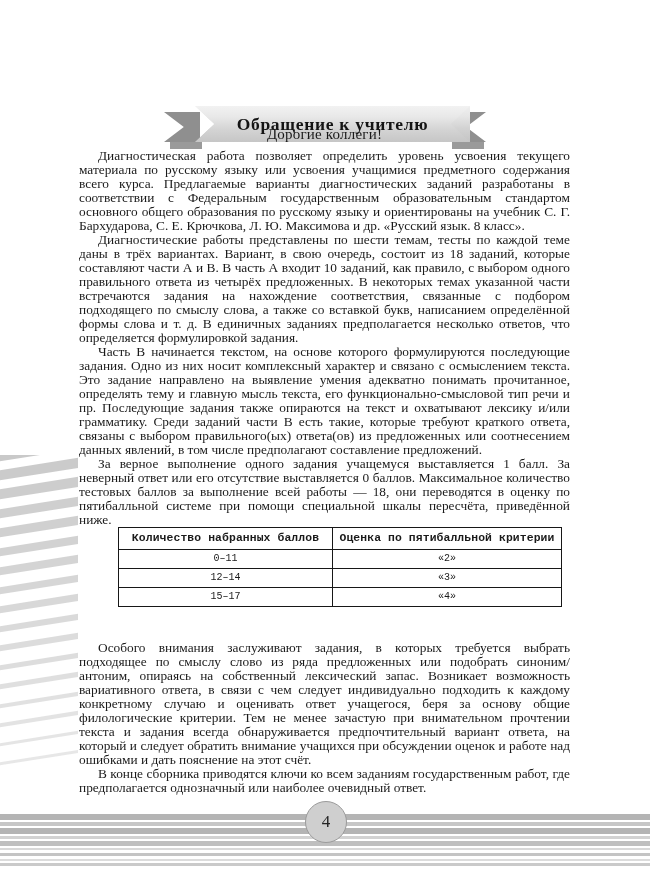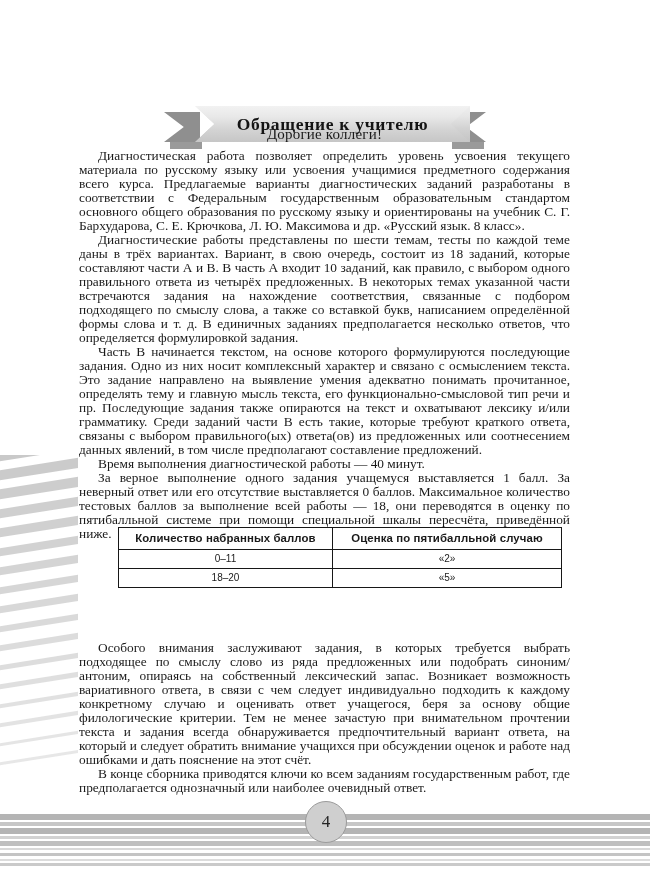--- a/index.html
+++ b/index.html
@@ -133,21 +133,21 @@
   
   #score-table-wrap {
     position: absolute;
     left: 118px;
     top: 527px;
     width: 444px;
   }
   table#score-table {
     border-collapse: collapse;
     width: 100%;
-    font-family: Liberation Sans, sans-serif;
+    font-family: Liberation Mono, monospace;
   }
   table#score-table th,
   table#score-table td {
     border-top: 1.4px solid #171717;
     border-bottom: 1.4px solid #171717;
     border-left: 1.4px solid #171717;
     border-right: 1.4px solid #171717;
     text-align: center;
     padding: 3px 2px 4px 2px;
   }
@@ -236,45 +236,48 @@
 <div id="content">
 
   <h2 id="greeting">Дорогие коллеги!</h2>
 
   <p class="para">Диагностическая работа позволяет определить уровень усвоения текущего материала по русскому языку или усвоения учащимися предметного содержания всего курса. Предлагаемые варианты диагностических заданий разработаны в соответствии с Федеральным государственным образовательным стандартом основного общего образования по русскому языку и ориентированы на учебник С. Г. Бархударова, С. Е. Крючкова, Л. Ю. Максимова и др. «Русский язык. 8 класс».</p>
 
   <p class="para">Диагностические работы представлены по шести темам, тесты по каждой теме даны в трёх вариантах. Вариант, в свою очередь, состоит из 18 заданий, которые составляют части А и В. В часть А входит 10 заданий, как правило, с выбором одного правильного ответа из четырёх предложенных. В некоторых темах указанной части встречаются задания на нахождение соответствия, связанные с подбором подходящего по смыслу слова, а также со вставкой букв, написанием определённой формы слова и т. д. В единичных заданиях предполагается несколько ответов, что определяется формулировкой задания.</p>
 
   <p class="para">Часть В начинается текстом, на основе которого формулируются последующие задания. Одно из них носит комплексный характер и связано с осмыслением текста. Это задание направлено на выявление умения адекватно понимать прочитанное, определять тему и главную мысль текста, его функционально-смысловой тип речи и пр. Последующие задания также опираются на текст и охватывают лексику и/или грамматику. Среди заданий части В есть такие, которые требуют краткого ответа, связаны с выбором правильного(ых) ответа(ов) из предложенных или соотнесением данных явлений, в том числе предполагают составление предложений.</p>
 
-  <p class="para">Время выполнения диагностической работы — 40 минут.</p>
 
   <p class="para">За верное выполнение одного задания учащемуся выставляется 1 балл. За неверный ответ или его отсутствие выставляется 0 баллов. Максимальное количество тестовых баллов за выполнение всей работы — 18, они переводятся в оценку по пятибалльной системе при помощи специальной шкалы пересчёта, приведённой ниже.</p>
 </div>
 
 <div id="score-table-wrap">
   <table id="score-table">
     <colgroup>
         <col class="c1">
         <col class="c2">
       </colgroup>
     <thead>
       <tr>
         <th>Количество набранных баллов</th>
-        <th>Оценка по пятибалльной случаю</th>
+        <th>Оценка по пятибалльной критерии</th>
       </tr>
     </thead>
     <tbody>
       <tr>
         <td>0–11</td>
         <td>«2»</td>
       </tr>
       <tr>
-        <td>18–20</td>
-        <td>«5»</td>
+        <td>12–14</td>
+        <td>«3»</td>
+      </tr>
+      <tr>
+        <td>15–17</td>
+        <td>«4»</td>
       </tr>
     </tbody>
   </table>
 </div>
 
 <div id="content-after" style="position:absolute; left:79px; top:641px; width:491px;">
   <p class="para">Особого внимания заслуживают задания, в которых требуется выбрать подходящее по смыслу слово из ряда предложенных или подобрать синоним/антоним, опираясь на собственный лексический запас. Возникает возможность вариативного ответа, в связи с чем следует индивидуально подходить к каждому конкретному случаю и оценивать ответ учащегося, беря за основу общие филологические критерии. Тем не менее зачастую при внимательном прочтении текста и задания всегда обнаруживается предпочтительный вариант ответа, на который и следует обратить внимание учащихся при обсуждении оценок и работе над ошибками и дать пояснение на этот счёт.</p>
   <p class="para">В конце сборника приводятся ключи ко всем заданиям государственным работ, где предполагается однозначный или наиболее очевидный ответ.</p>
 </div>
 

